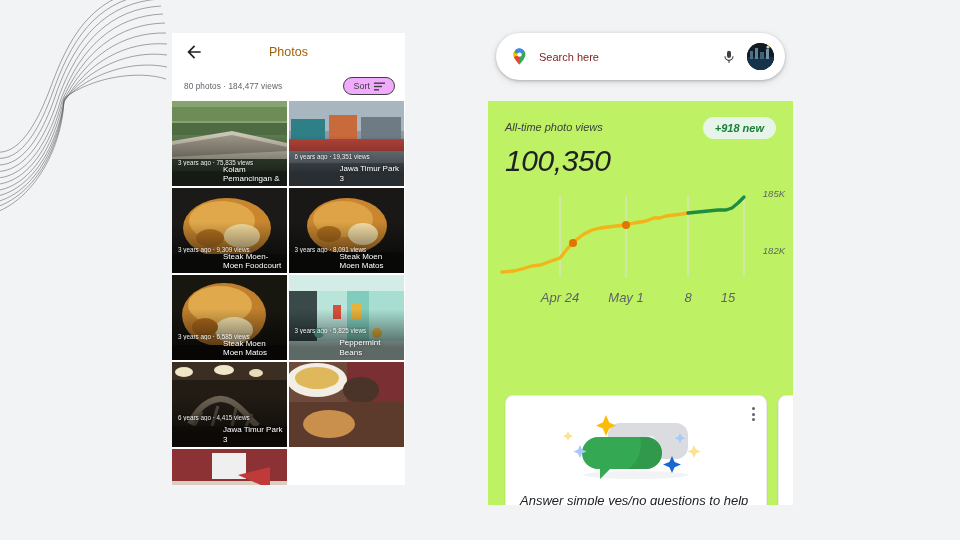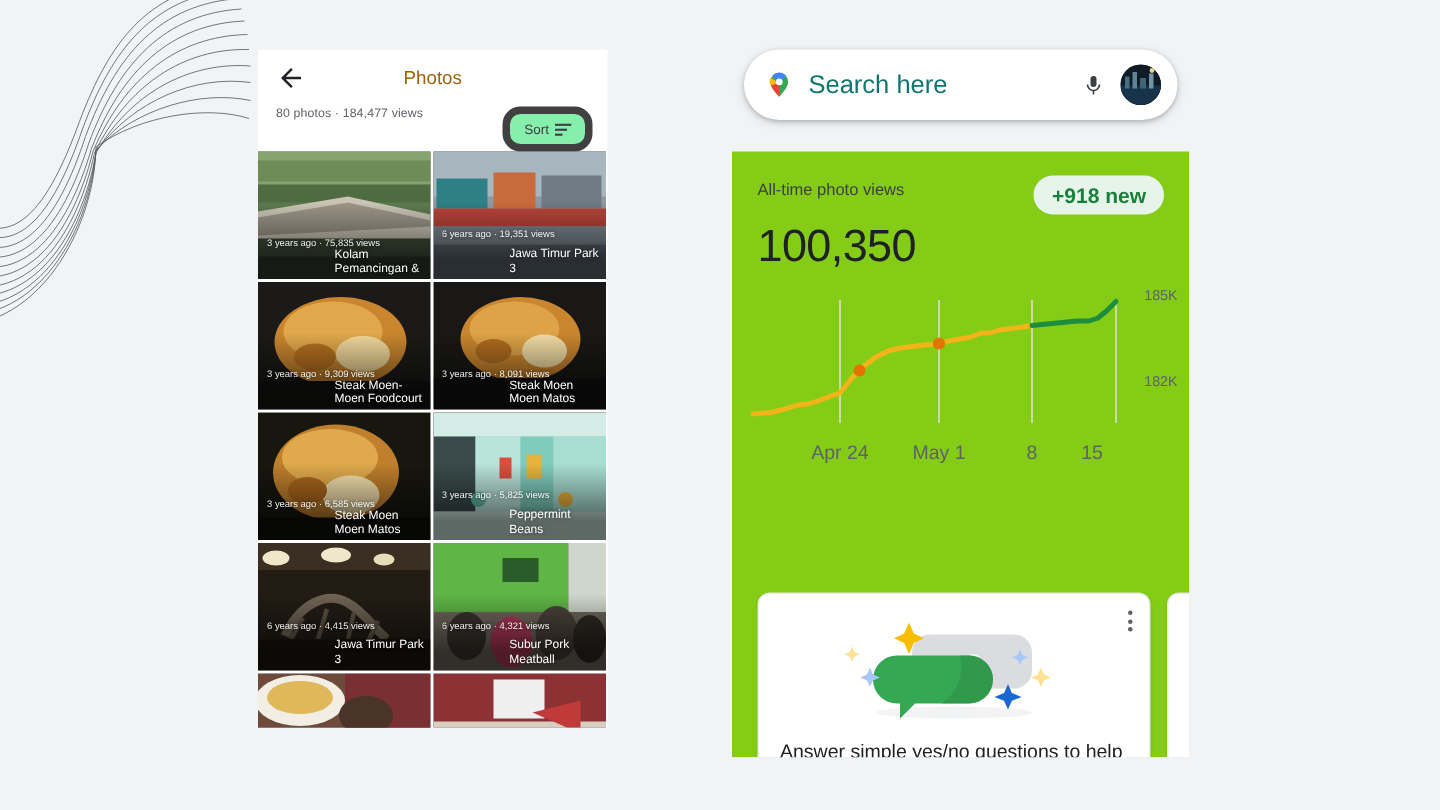--- a/index.html
+++ b/index.html
@@ -30,29 +30,29 @@
     position: relative;
   }
   .ph-back { width: 20px; height: 20px; display: block; }
   .ph-title {
     position: absolute; left: 0; right: 0;
     text-align: center;
     font-size: 12.5px; color: #a16207;
   }
   .ph-subrow {
     height: 30px;
-    display: flex; justify-content: space-between;
+    display: flex; align-items: center; justify-content: space-between;
     padding: 0 10px 0 12px;
   }
   .ph-count { font-size: 8.2px; color: #5f6368; letter-spacing: .1px; }
   .sort-btn {
     display: flex; align-items: center; gap: 4px;
-    border: 5px solid #404040; border-radius: 12px;
+    border: 1px solid #404040; border-radius: 12px;
     padding: 3px 9px;
-    background: #86efac;
+    background: #f0abfc;
   }
   .sort-label { font-size: 9px; color: #3c4043; }
   .sort-icon { display: block; }
 
   .grid { display: flex; flex-wrap: wrap; }
   .cell {
     position: relative;
     width: 115px; height: 85px;
     margin: 0 1.5px 2px 0;
     overflow: hidden;
@@ -89,42 +89,43 @@
   .search-card {
     background: #fff;
     margin: 5px 8px 0 8px;
     height: 47px;
     border-radius: 24px;
     box-shadow: 0 1px 3px rgba(60,64,67,.30), 0 2px 7px rgba(60,64,67,.15);
     display: flex; align-items: center;
     padding: 0 11px 0 14px;
     gap: 10px;
   }
-  .search-text { flex: 1; font-size: 17px; color: #0f766e; }
+  .search-text { flex: 1; font-size: 11px; color: #7f1d1d; }
   .avatar {
     width: 27px; height: 27px; border-radius: 50%;
     overflow: hidden; flex: none;
     background: #16212e;
     position: relative;
   }
 
   .stats-sheet {
     position: absolute;
     left: 0; right: 0; top: 73px; bottom: 0;
-    background: #84cc16;
+    background: #bef264;
     padding: 16px 0 0 0;
+    font-style: italic;
   }
   .stats-head {
     display: flex; align-items: flex-start; justify-content: space-between;
     padding: 0 17px;
   }
   .stats-label { font-size: 11px; color: #3c4043; padding-top: 4px; }
   .new-badge {
     background: #e6f4ea; color: #188038;
-    font-size: 14px; font-weight: bold;
+    font-size: 11px; font-weight: bold;
     padding: 5px 12px; border-radius: 13px;
   }
   .big-number {
     padding: 5px 17px 0 17px;
     font-size: 30px; color: #202124; letter-spacing: -.4px;
   }
 
   .chart-wrap { position: relative; height: 120px; margin-top: 4px; }
   .chart-svg { position: absolute; left: 0; top: 0; }
   .ylab {
@@ -343,36 +344,20 @@
         <ellipse cx="84" cy="11" rx="7" ry="4" fill="#e8dcb8"></ellipse>
         <path d="M18 62 C 28 40, 46 32, 60 40 C 72 47, 78 58, 86 64" stroke="#6f6354" stroke-width="6" fill="none"></path>
         <path d="M22 64 L 30 50 M 40 64 L 46 44 M 60 64 L 64 46 M 74 64 L 80 52" stroke="#5d5244" stroke-width="3"></path>
         <rect y="64" width="115" height="21" fill="#1a1510"></rect>
       </svg>
       <div class="shade"></div>
       <div class="meta">6 years ago · 4,415 views</div>
       <div class="cap">Jawa Timur Park 3</div>
     </div>
 
-    <div class="cell meta-mid">
-      <svg class="img" viewBox="0 0 115 85" preserveAspectRatio="none">
-        <rect width="115" height="85" fill="#8c8578"></rect>
-        <rect width="90" height="46" fill="#5fb646"></rect>
-        <rect x="90" width="25" height="46" fill="#cfd6cc"></rect>
-        <rect x="46" y="10" width="24" height="16" fill="#2a5c2a"></rect>
-        <rect y="46" width="115" height="39" fill="#6e675c"></rect>
-        <ellipse cx="22" cy="62" rx="13" ry="16" fill="#3a332c"></ellipse>
-        <ellipse cx="52" cy="66" rx="14" ry="17" fill="#b03a5a"></ellipse>
-        <ellipse cx="82" cy="60" rx="14" ry="18" fill="#4a423a"></ellipse>
-        <ellipse cx="104" cy="64" rx="11" ry="16" fill="#2e2822"></ellipse>
-      </svg>
-      <div class="shade"></div>
-      <div class="meta">6 years ago · 4,321 views</div>
-      <div class="cap">Subur Pork Meatball</div>
-    </div>
 
     <div class="cell">
       <svg class="img" viewBox="0 0 115 85" preserveAspectRatio="none">
         <rect width="115" height="85" fill="#6d4a3a"></rect>
         <ellipse cx="28" cy="18" rx="30" ry="17" fill="#f2eee4"></ellipse>
         <ellipse cx="28" cy="16" rx="22" ry="11" fill="#e0b85c"></ellipse>
         <rect x="58" y="0" width="57" height="45" fill="#7a2f33"></rect>
         <ellipse cx="72" cy="28" rx="18" ry="13" fill="#4a342a"></ellipse>
         <rect y="40" width="115" height="45" fill="#5c3b2c"></rect>
         <ellipse cx="40" cy="62" rx="26" ry="14" fill="#c98f4c"></ellipse>

